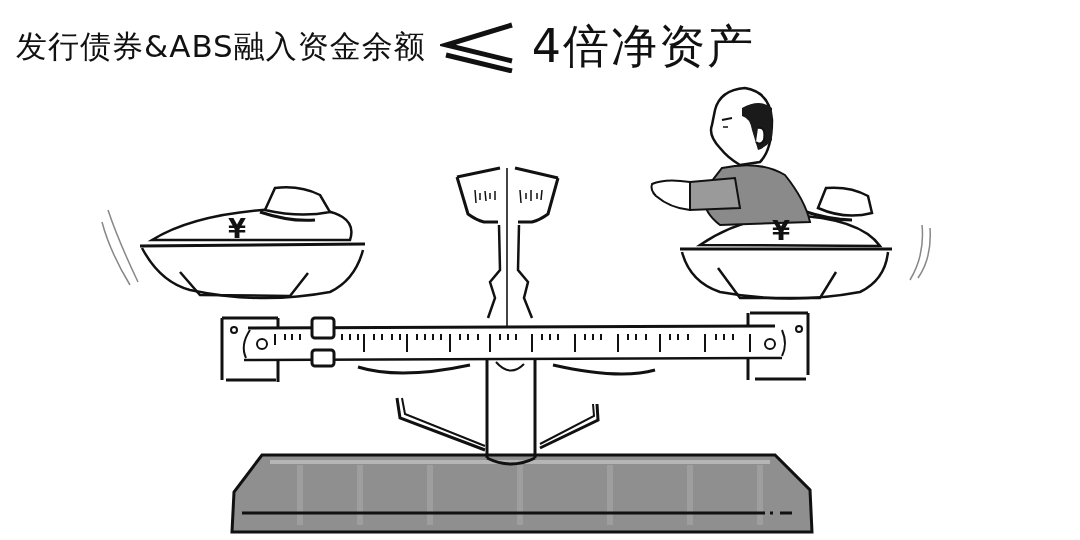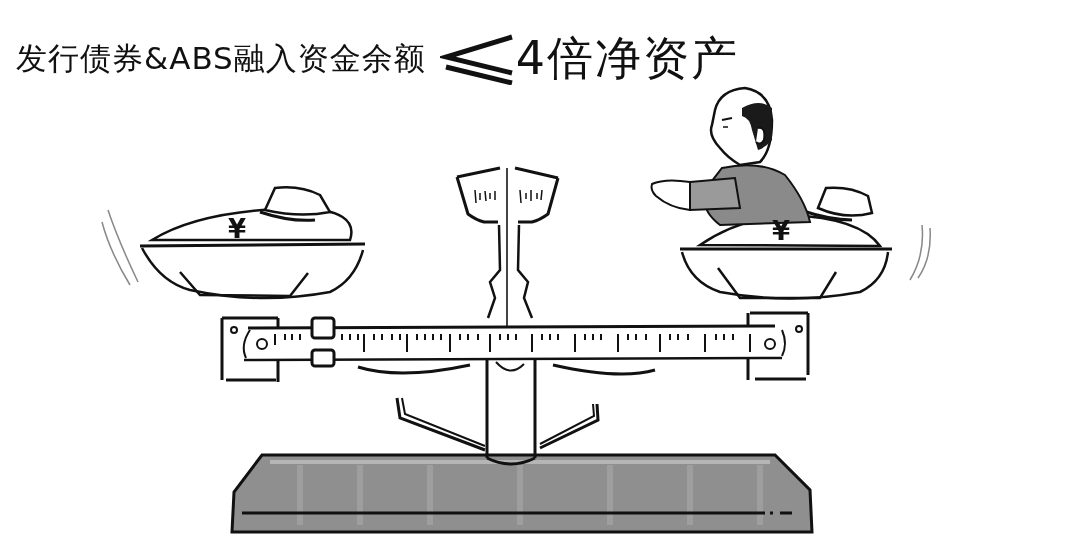--- a/index.html
+++ b/index.html
@@ -10,39 +10,40 @@
     body {
       width: 1080px;
       height: 540px;
       position: relative;
       overflow: hidden;
       font-family: "DejaVu Sans", "Liberation Sans", sans-serif;
     }
     .title-row {
       position: absolute;
       left: 16px;
-      top: 24px;
+      top: 12px;
       height: 70px;
       display: flex;
       align-items: center;
       color: #111;
     }
     .title-left {
       font-size: 31px;
       letter-spacing: 1px;
       font-weight: normal;
       white-space: nowrap;
     }
     .title-leq {
       margin-left: 14px;
       width: 76px;
       height: 52px;
       display: inline-block;
     }
     .title-right {
+      margin-left: 16px;
       font-size: 46px;
       letter-spacing: 2px;
       white-space: nowrap;
     }
     .art {
       position: absolute;
       left: 0;
       top: 0;
       width: 1080px;
       height: 540px;

